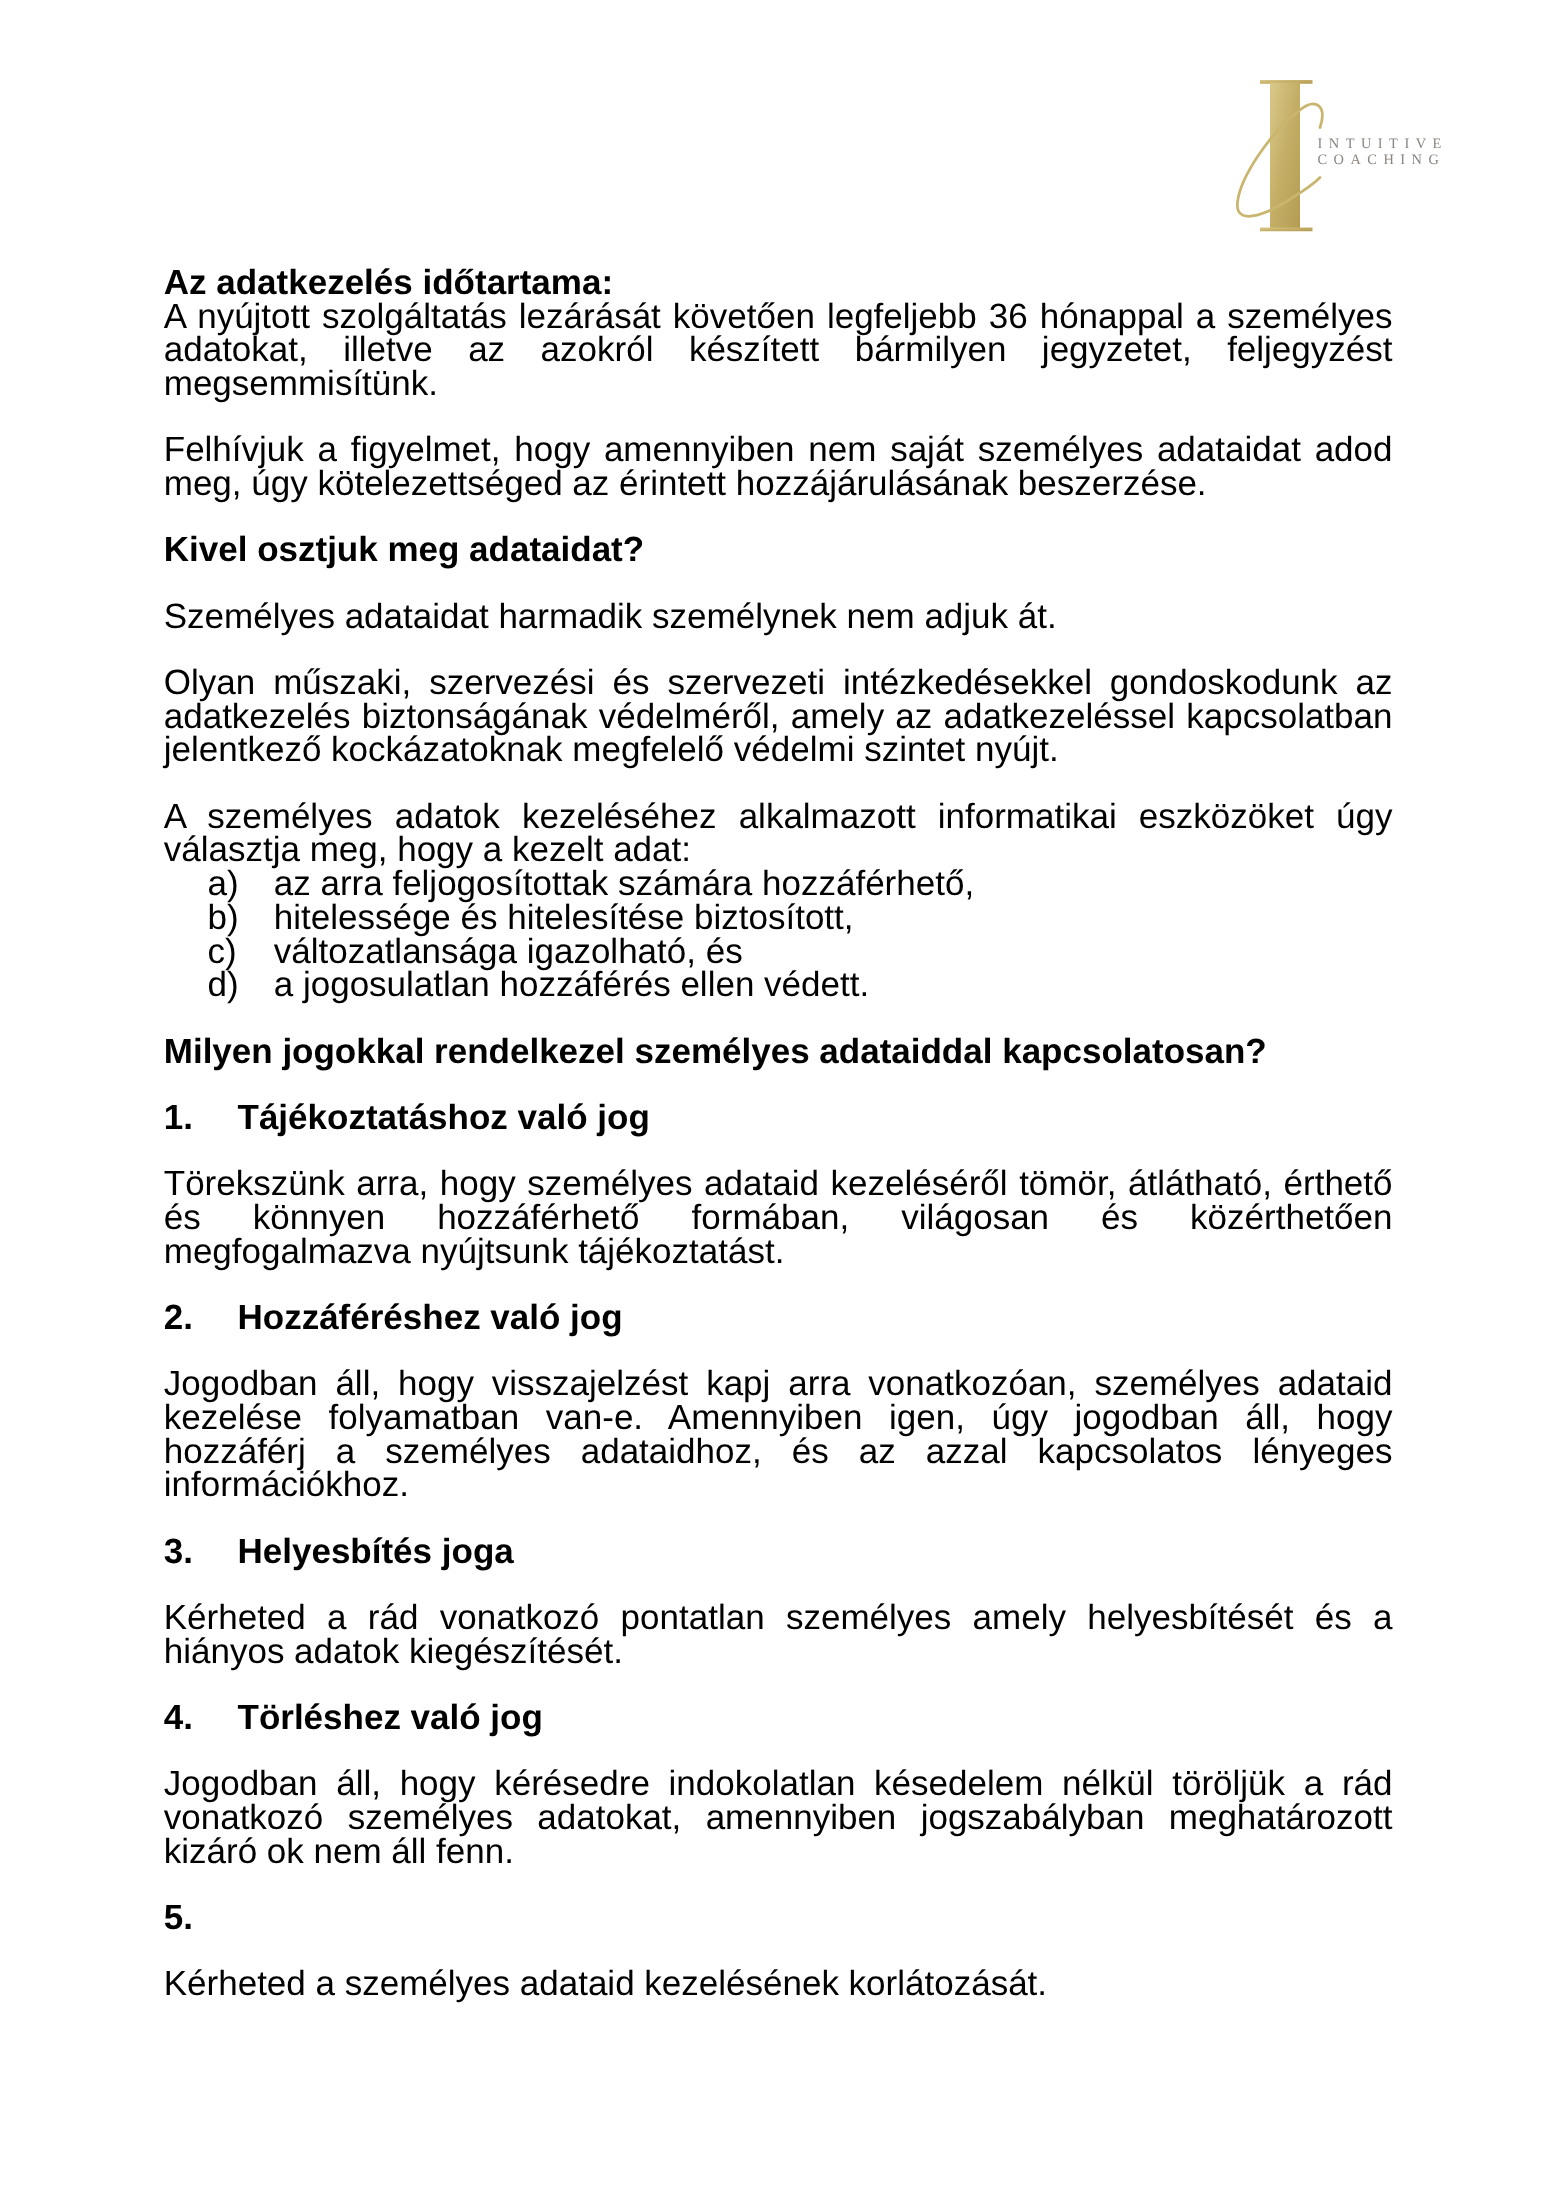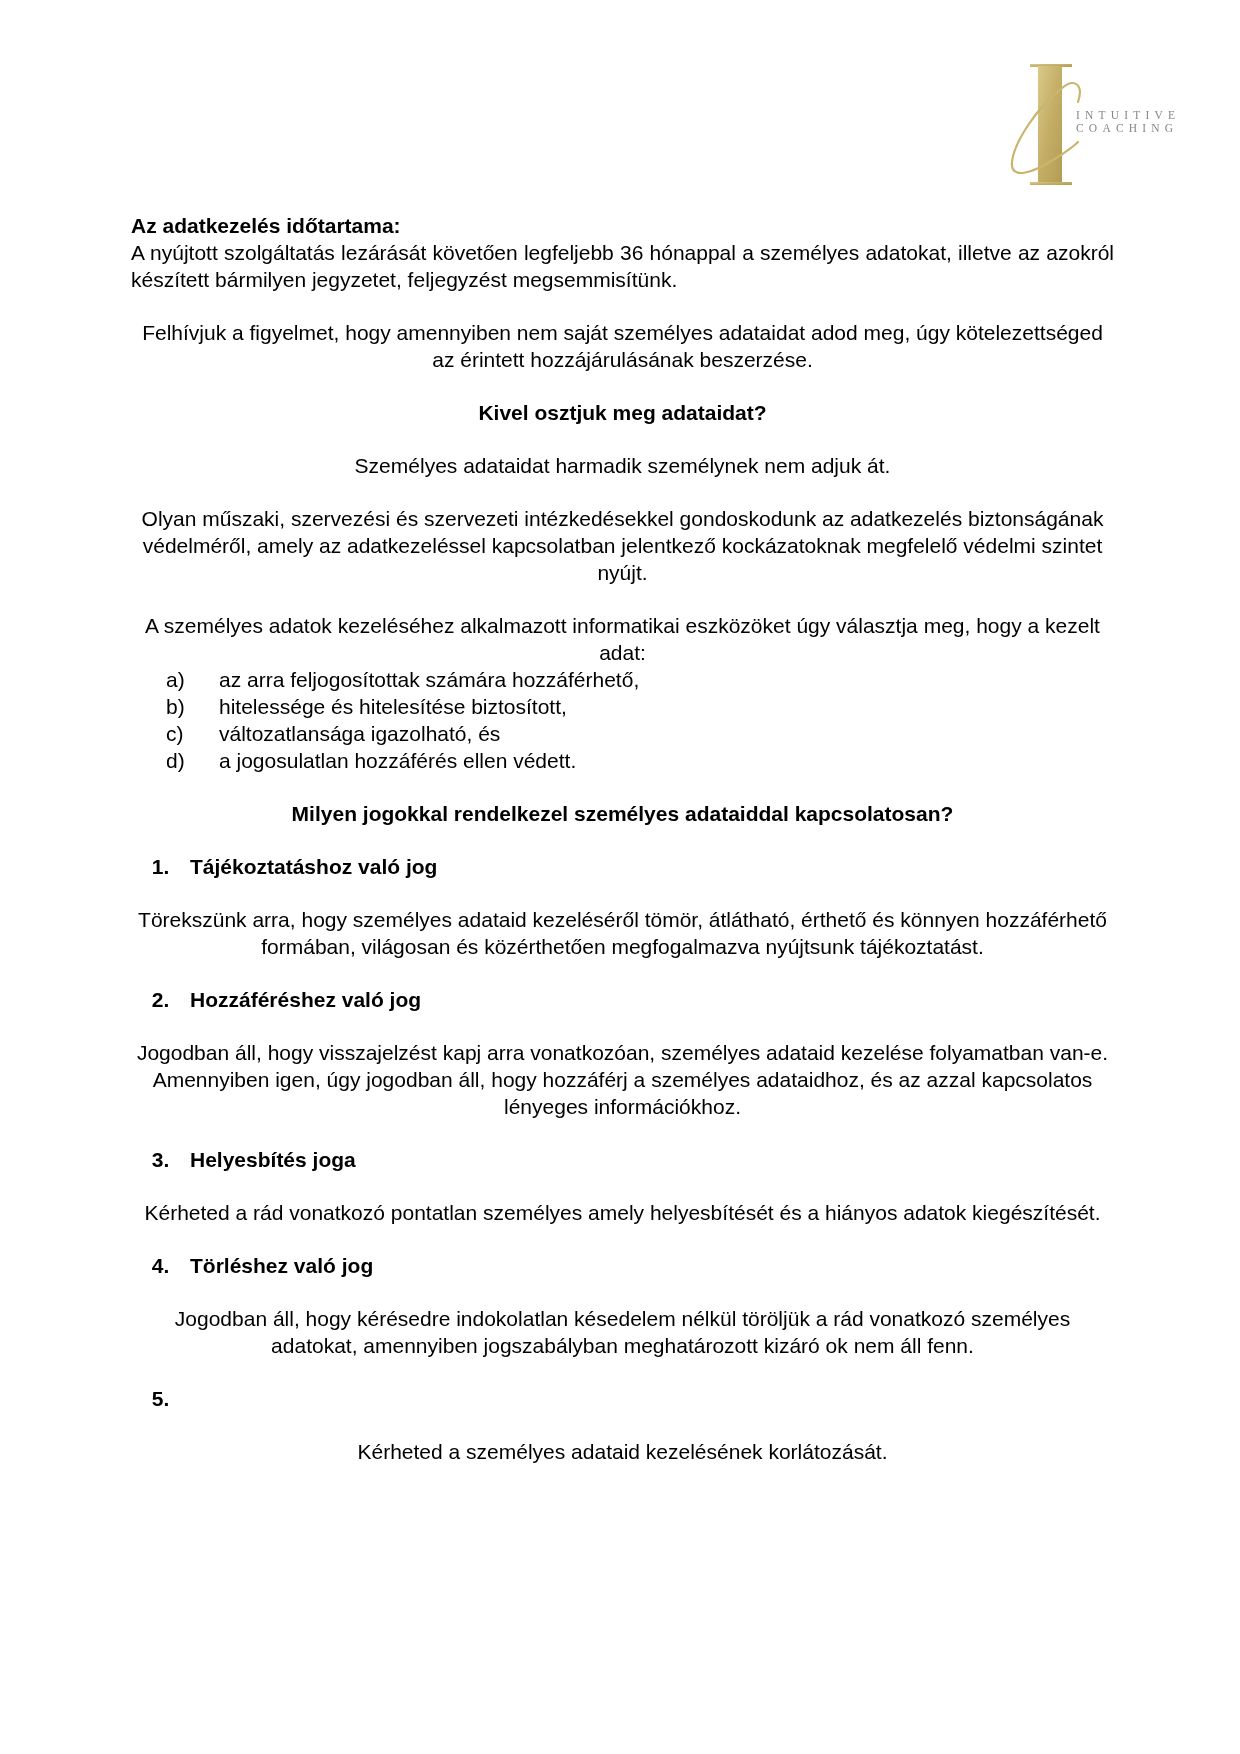--- a/index.html
+++ b/index.html
@@ -10,21 +10,21 @@
     body {
       width: 1240px;
       height: 1754px;
       position: relative;
       overflow: hidden;
       font-family: "Liberation Sans", sans-serif;
       color: #000000;
     }
     .logo {
       position: absolute;
-      left: 1008px;
+      left: 986px;
       top: 62px;
       width: 220px;
       height: 130px;
     }
     .logo svg { display: block; }
     .logo-text {
       position: absolute;
       left: 68px;
       font-family: "Liberation Serif", serif;
       font-size: 11.5px;
@@ -33,32 +33,32 @@
       white-space: nowrap;
     }
     .logo-line1 { top: 47px; }
     .logo-line2 { top: 60px; }
 
     .content {
       position: absolute;
       left: 131px;
       top: 212px;
       width: 983px;
-      font-size: 21px;
+      font-size: 28px;
       line-height: 27px;
     }
     p {
       margin: 0;
       text-align: justify;
     }
     .h {
       font-weight: bold;
       text-align: left;
     }
-    .gap { margin-top: 26px; text-align: center; }
+    .gap { margin-top: 26px; }
     .list {
       margin: 0;
       padding: 0;
       list-style: none;
     }
     .list li {
       display: flex;
       height: 27px;
     }
     .list .mark {

